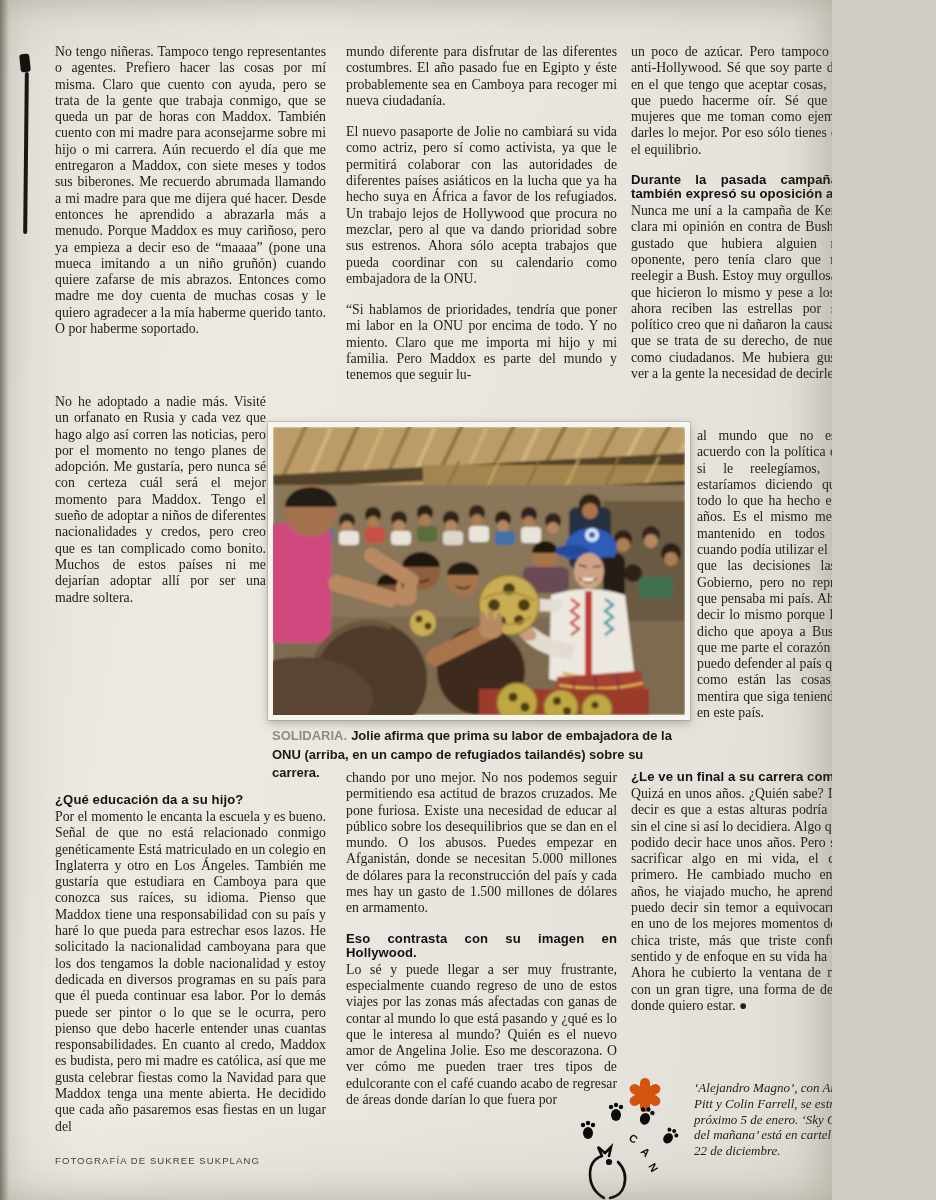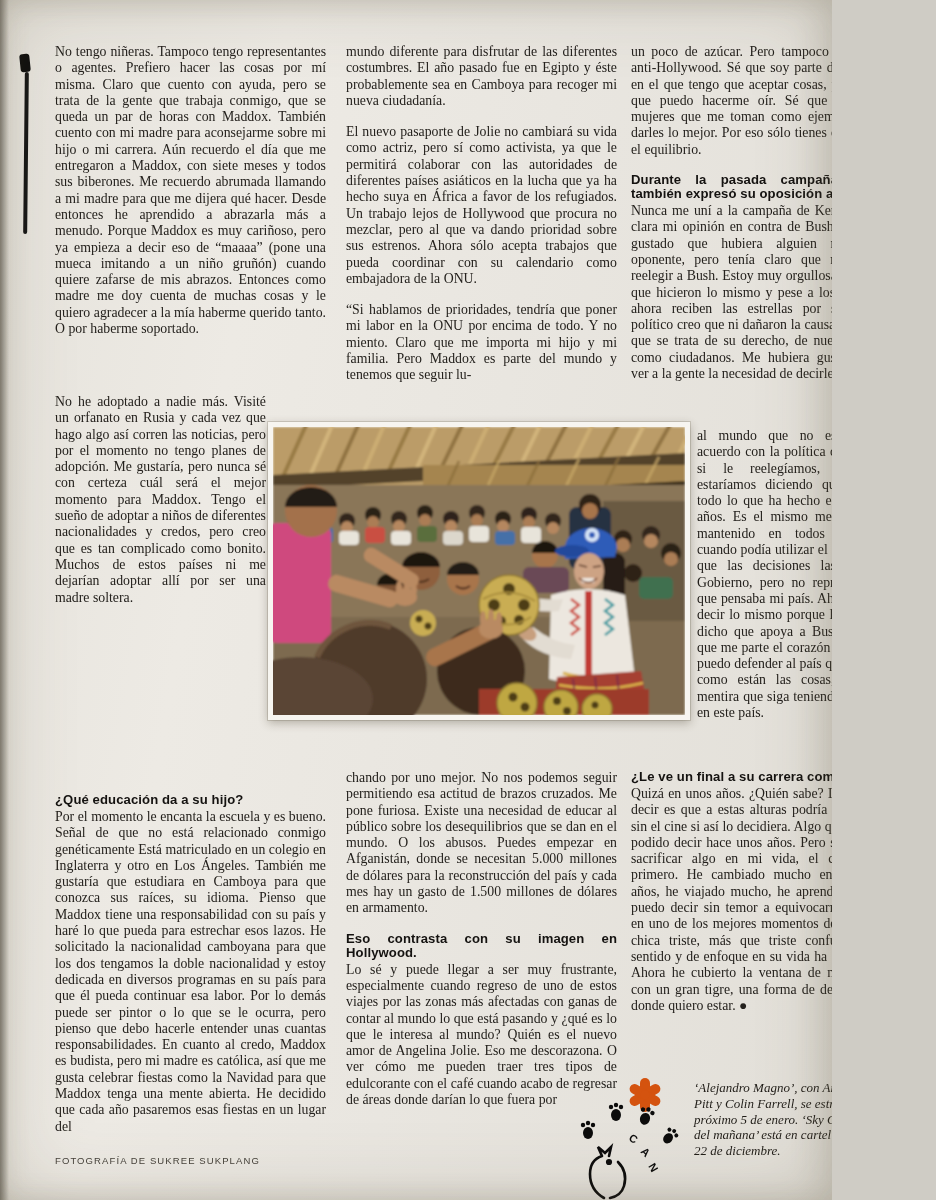--- a/index.html
+++ b/index.html
@@ -266,20 +266,21 @@
         <circle cx="324" cy="282" r="15" fill="#bfa743" stroke="#8f7730" stroke-width="1.5"></circle>
         <circle cx="240" cy="270" r="4.5" fill="#4d3d18"></circle>
           <circle cx="252" cy="280" r="4.5" fill="#4d3d18"></circle>
         <circle cx="284" cy="274" r="4" fill="#4d3d18"></circle>
           <circle cx="294" cy="284" r="4" fill="#4d3d18"></circle>
         <circle cx="322" cy="278" r="3.5" fill="#4d3d18"></circle>
       </g>
     </svg>
   </div>
 
+  <div class="caption"><span class="lbl">SOLIDARIA.</span><span>Jolie afirma que prima su labor de embajadora de la ONU (arriba, en un campo de refugiados tailandés) sobre su carrera.</span></div>
 
   <svg class="asterisk" viewBox="0 0 38 38">
     <g transform="translate(19,19)" fill="#d4530f">
       <rect x="-5" y="-17" width="10" height="34" rx="5"></rect>
       <rect x="-5" y="-17" width="10" height="34" rx="5" transform="rotate(60)"></rect>
       <rect x="-5" y="-17" width="10" height="34" rx="5" transform="rotate(120)"></rect>
     </g>
     <circle cx="19" cy="19" r="4.5" fill="#d4530f"></circle>
   </svg>
   <div class="footnote">‘Alejandro Magno’, con Angelina Jolie, Brad Pitt y Colin Farrell, se estrena en España el próximo 5 de enero. ‘Sky Captain y el mundo del mañana’ está en cartel desde el pasado 22 de diciembre.</div>

